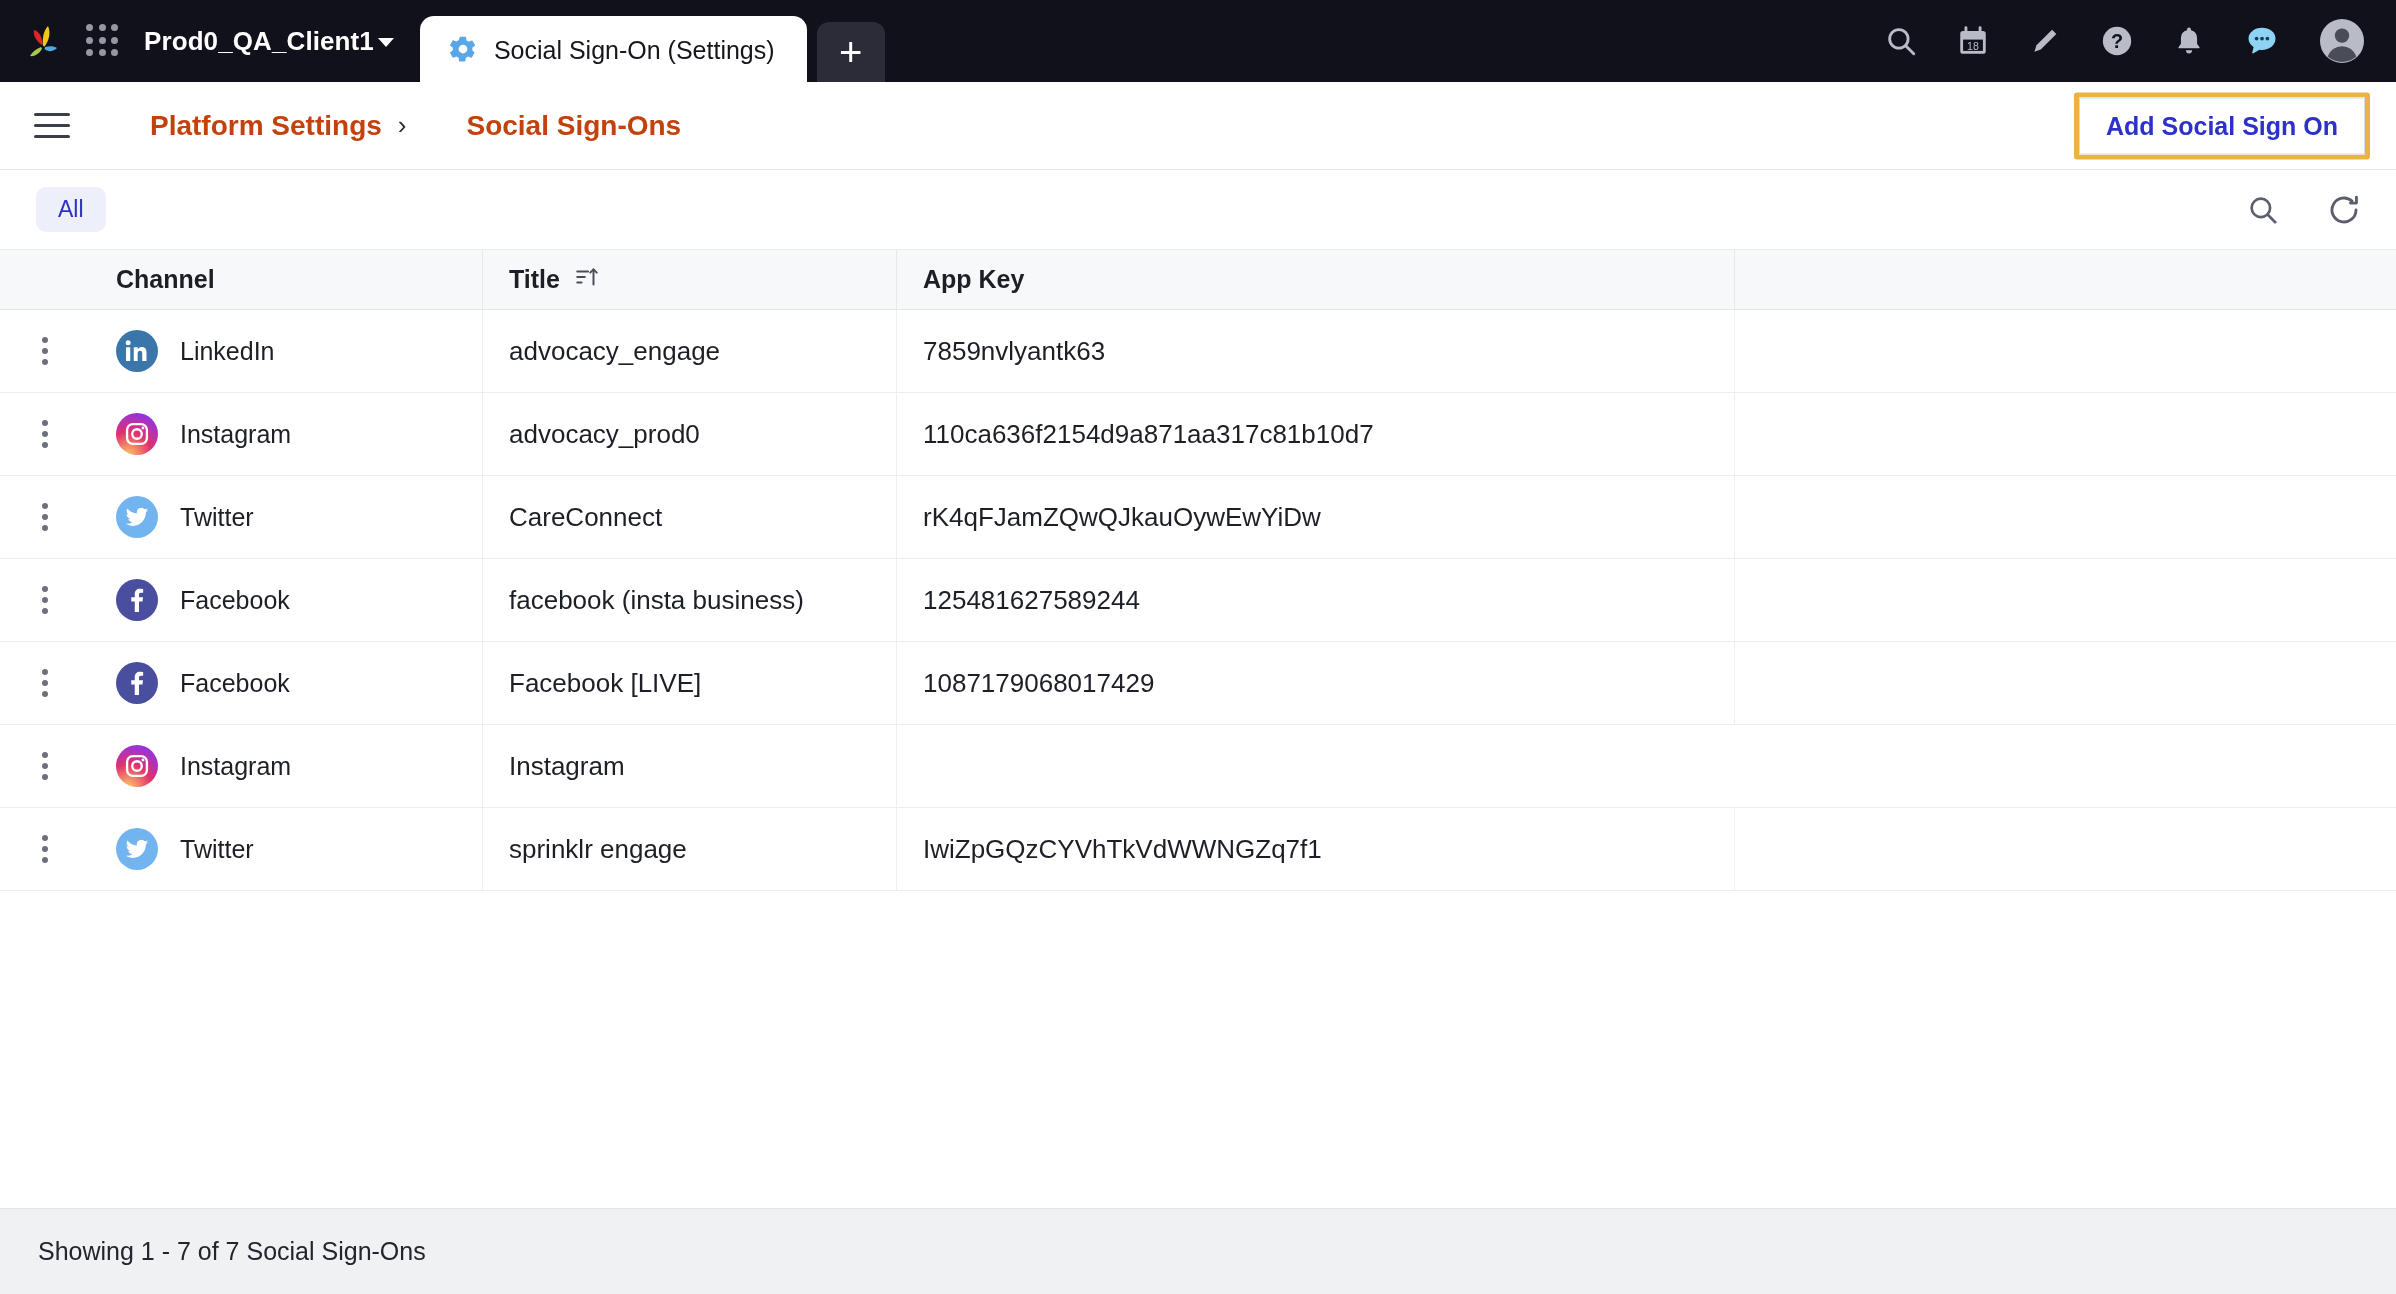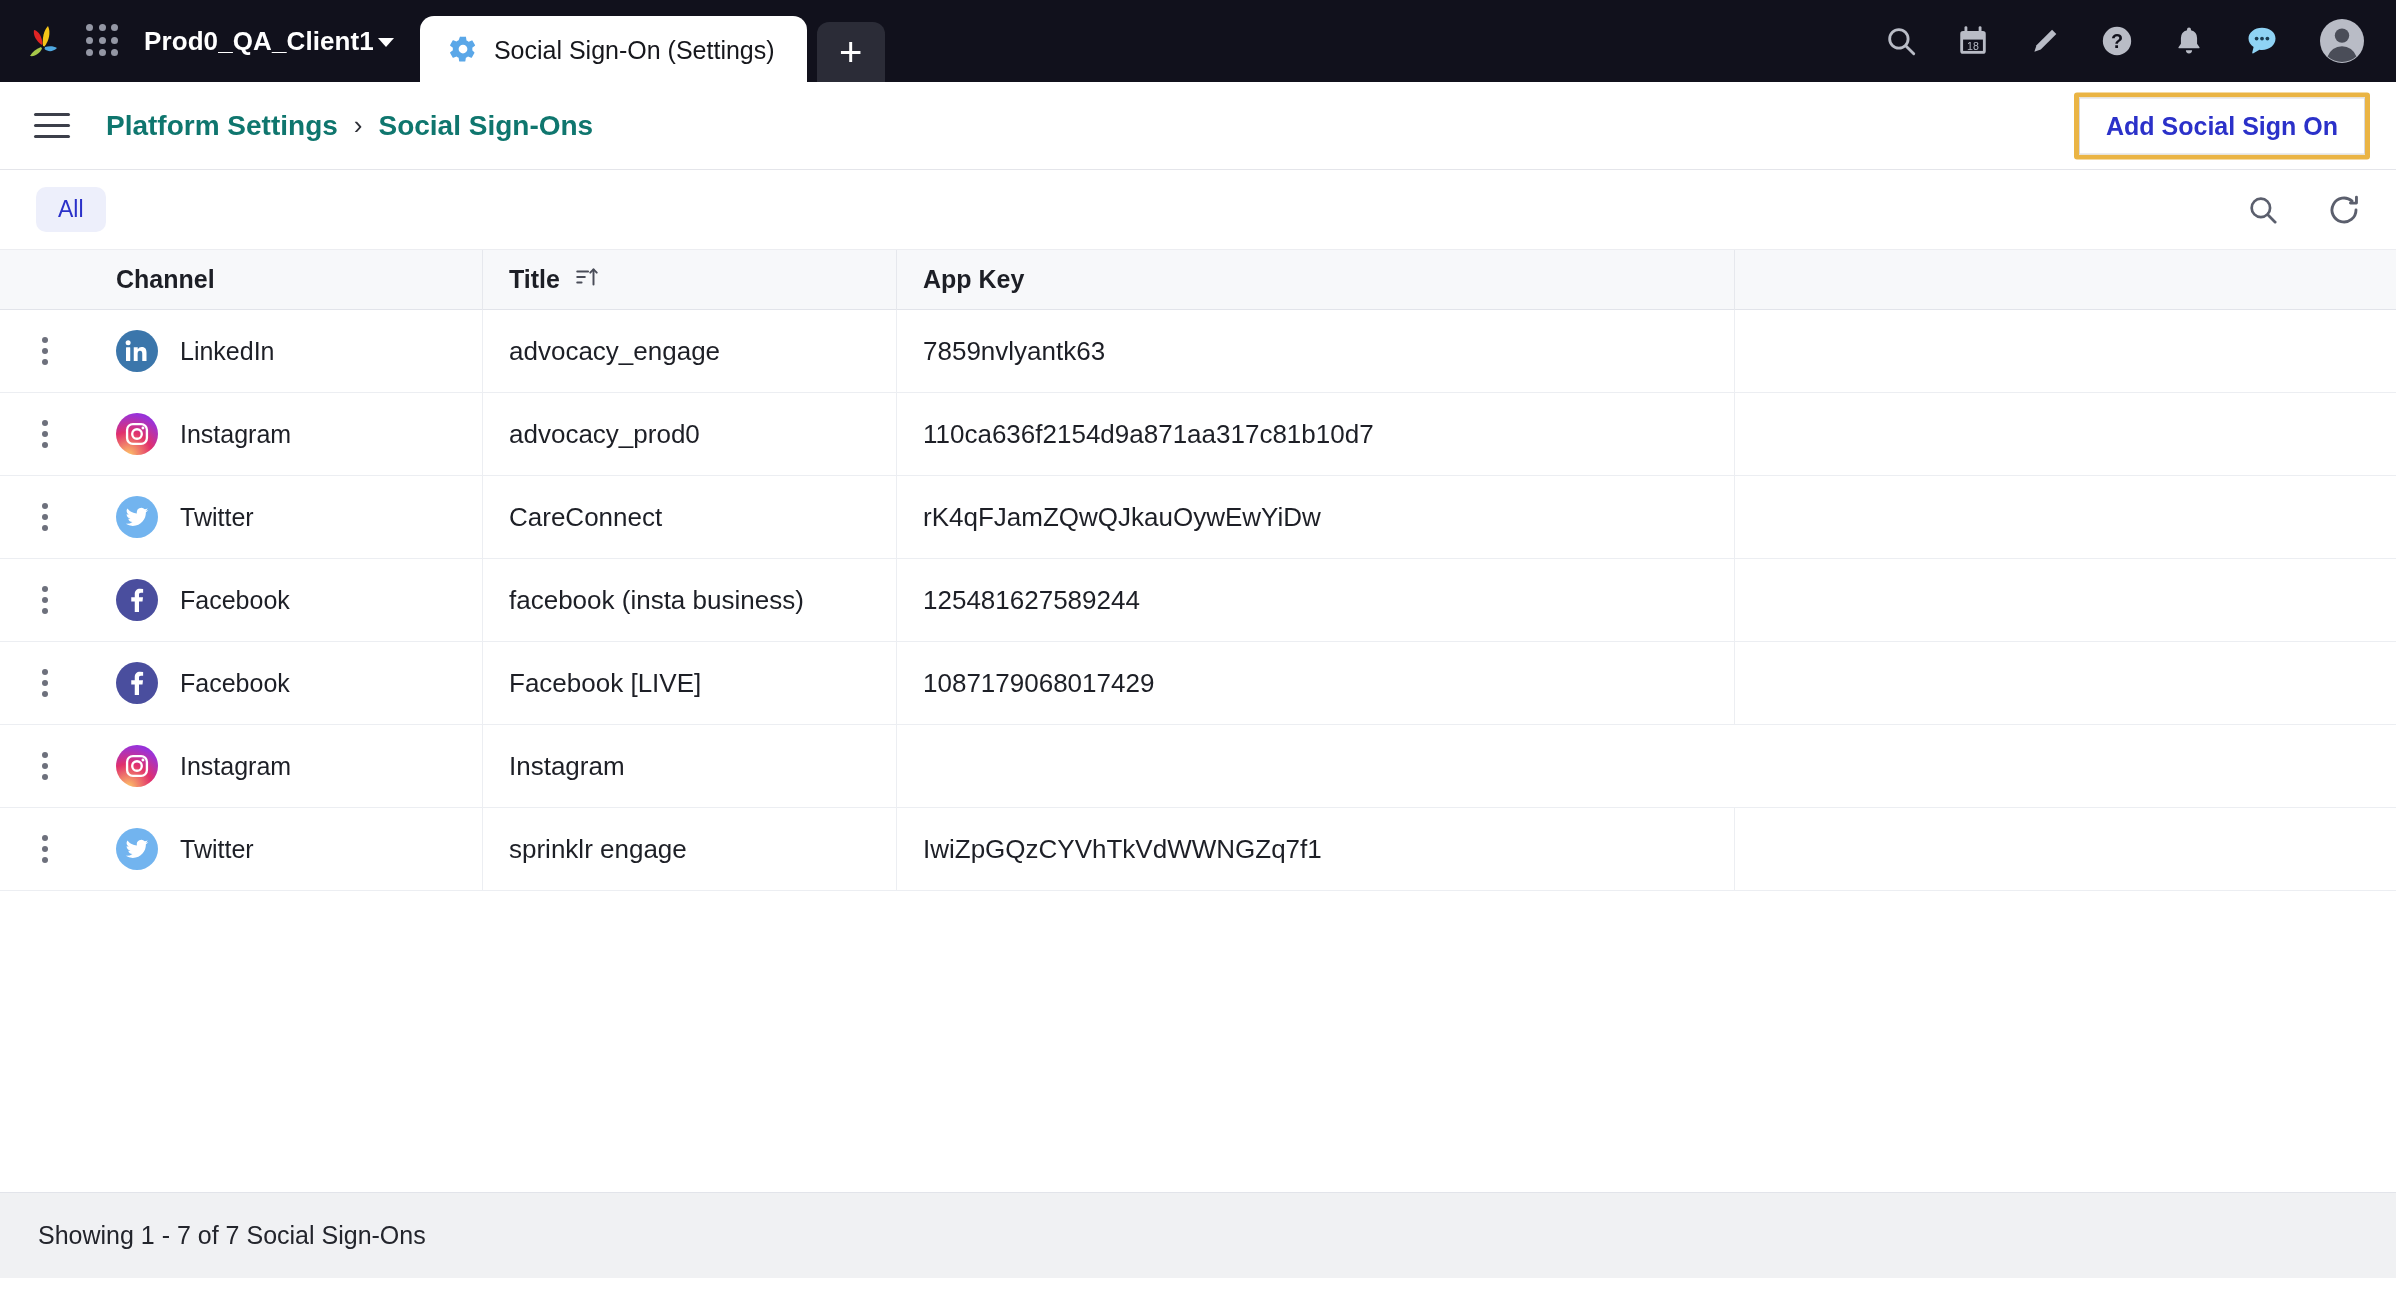--- a/index.html
+++ b/index.html
@@ -108,21 +108,21 @@
     background: #ffffff;
     border-bottom: 1px solid #e4e5ea;
     display: flex;
     align-items: center;
     padding: 0 26px 0 34px;
     position: relative;
   }
   .hamburger { width: 36px; display: flex; flex-direction: column; gap: 8px; cursor: pointer; margin-right: 36px; }
   .hamburger i { height: 3px; background: #3c3f4a; border-radius: 2px; display: block; }
   .crumbs { display: flex; align-items: center; gap: 16px; }
-  .crumb { font-size: 28px; font-weight: bold; color: #0f766e; cursor: pointer; white-space: nowrap; }
+  .crumb { font-size: 28px; font-weight: bold; color: #c2410c; cursor: pointer; white-space: nowrap; margin-left: 44px; }
   .crumb-sep { color: #2f3138; font-size: 26px; font-weight: 400; }
   .add-btn-wrap {
     position: absolute;
     right: 26px; top: 50%; transform: translateY(-50%);
     border: 5px solid #eab444;
     border-radius: 3px;
     padding: 0;
   }
   .add-btn {
     background: #ffffff;
@@ -210,21 +210,21 @@
     display: flex; align-items: center; justify-content: center;
     flex: 0 0 auto;
   }
   .av-linkedin  { background: #3b76ab; }
   .av-facebook  { background: #4a4e9e; }
   .av-twitter   { background: #72b4ef; }
   .av-instagram { background: radial-gradient(circle at 30% 100%, #fdc468 0%, #e1306c 45%, #9b33d8 80%, #7b1fd1 100%); }
   .chan-name { font-size: 25px; color: #1d1f26; }
   .footer {
     position: absolute;
-    left: 0; bottom: 16px;
+    left: 0; bottom: 0;
     width: 100%;
     height: 86px;
     background: #f0f1f3;
     border-top: 1px solid #e2e4ea;
     display: flex; align-items: center;
     padding-left: 38px;
   }
   .footer-text { font-size: 25px; color: #23252c; }
 
   .page { position: relative; width: 2396px; height: 1294px; }

